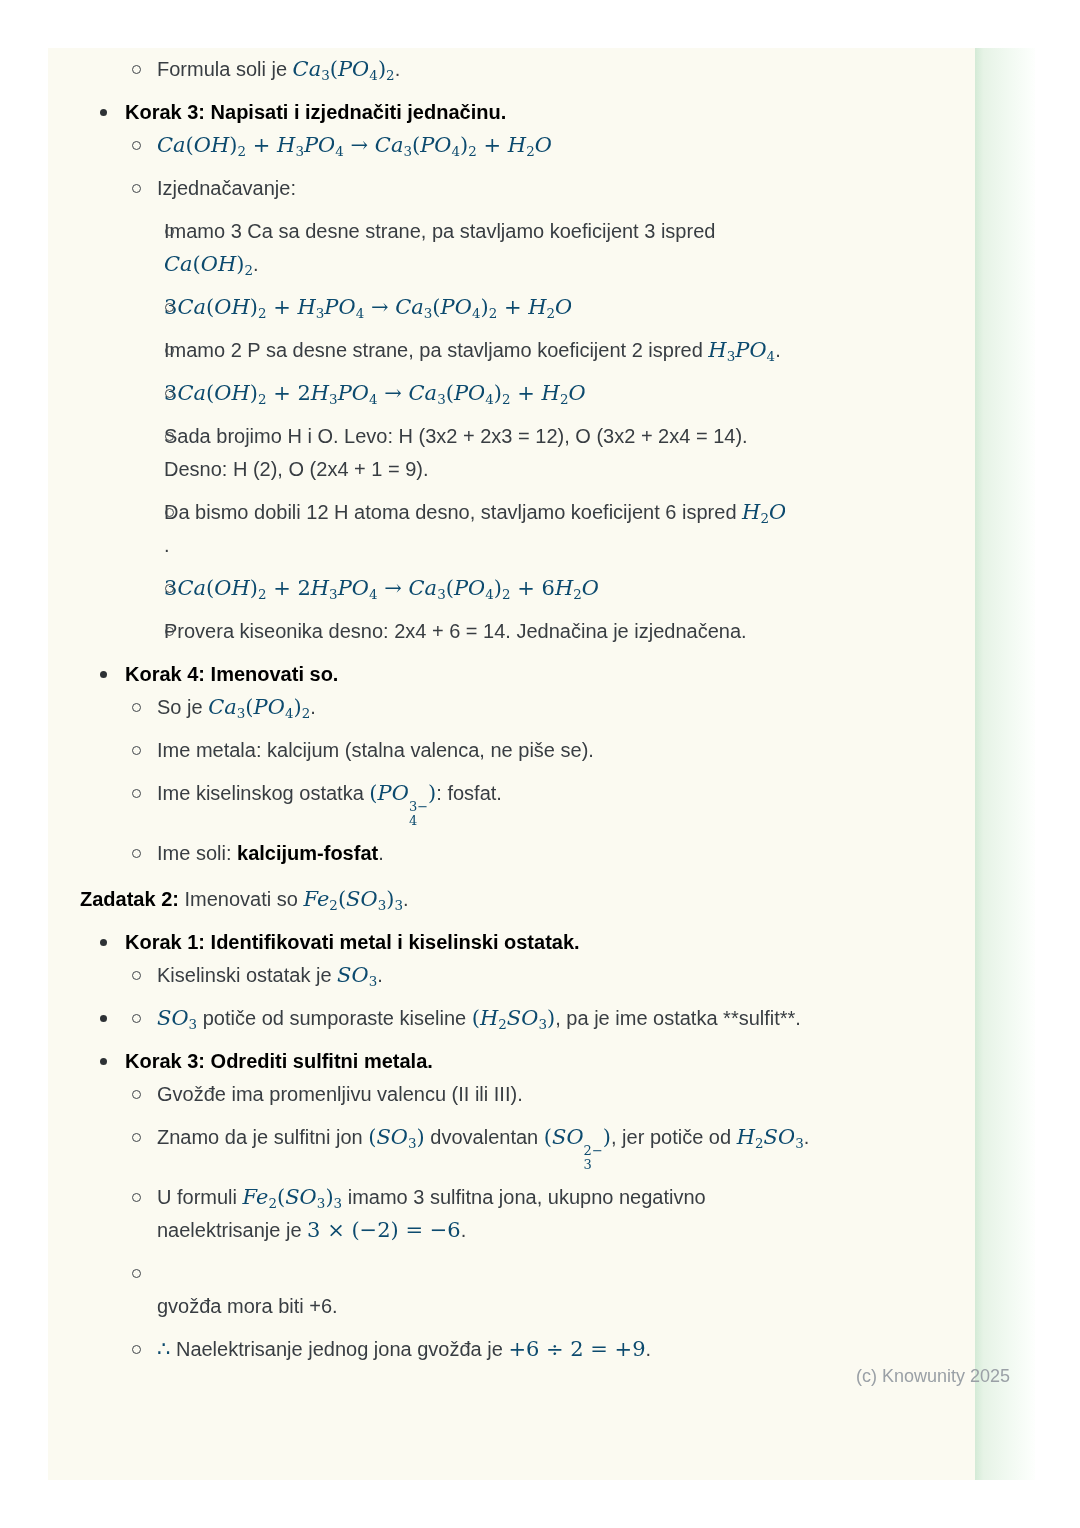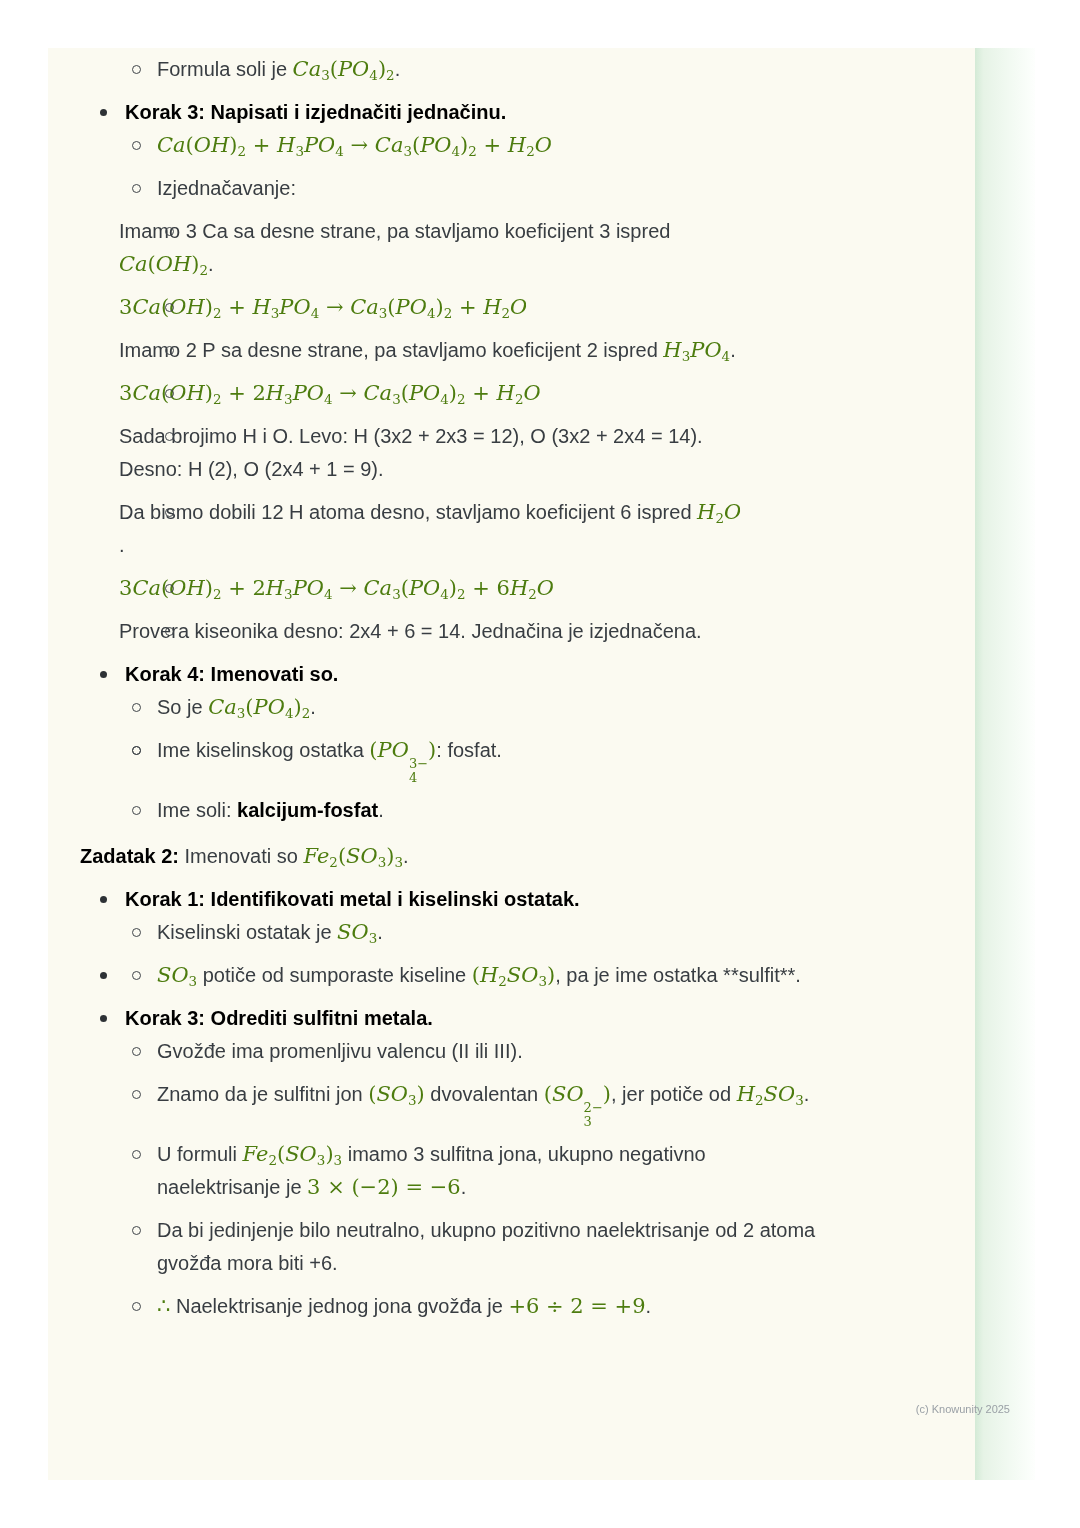--- a/index.html
+++ b/index.html
@@ -28,21 +28,21 @@
     position:relative;
     line-height:33px;
     font-size:20px;
     color:#383d42;
     margin-bottom:10px;
     white-space:pre-wrap;
   }
   .lvl0{padding-left:32px;}
   .lvl1{padding-left:77px;}
   .lvl2{padding-left:109px;}
-  .lvl3{padding-left:71px;}
+  .lvl3{padding-left:116px;}
   .heading{
     font-weight:700;
     color:#23262a;
     margin-top:10px;
     margin-bottom:0;
   }
   .task{
     margin-top:13px;
     margin-bottom:10px;
   }
@@ -53,21 +53,21 @@
     border-radius:50%;
   }
   .bullet.disc{background:#2d3135;}
   .bullet.circle{border:1.8px solid #40454a;background:transparent;box-sizing:border-box;width:9px;height:9px;top:12px;}
   .lvl1 > .bullet{left:52px;}
   .lvl2 > .bullet{left:84px;}
   .lvl3 > .bullet{left:117px;}
   .run.bold{font-weight:700;color:#000000;}
   .math{
     font-family:"DejaVu Serif",serif;
-    color:#4d7c0f;
+    color:#0c4a6e;
     font-size:21px;
   }
   .math .mv{font-style:italic;}
   .math .mo{font-style:normal;}
   .math sub.msub{
     font-size:0.64em;
     line-height:0;
     vertical-align:-0.28em;
     font-style:normal;
   }
@@ -78,23 +78,23 @@
     vertical-align:-0.52em;
     line-height:1;
   }
   .math .mss span{
     font-size:0.62em;
     line-height:1.05;
     font-style:normal;
   }
   .copyright{
     position:absolute;
-    top:1403px;
+    top:1366px;
     right:70px;
-    font-size:11px;
+    font-size:18px;
     color:#9aa0a6;
     z-index:3;
   }
 </style>
 </head>
 <body>
 
 <div class="stripe"></div>
 
 <div class="page">
@@ -106,30 +106,30 @@
       <div class="block lvl3"><span class="bullet circle"></span><span class="run">Imamo 3 Ca sa desne strane, pa stavljamo koeficijent 3 ispred</span><br><span class="math"><span class="mv">Ca</span><span class="mo">(</span><span class="mv">OH</span><span class="mo">)</span><sub class="msub">2</sub></span><span class="run">.</span></div>
       <div class="block lvl3"><span class="bullet circle"></span><span class="math"><span class="mo">3</span><span class="mv">Ca</span><span class="mo">(</span><span class="mv">OH</span><span class="mo">)</span><sub class="msub">2</sub><span class="mo"> + </span><span class="mv">H</span><sub class="msub">3</sub><span class="mv">PO</span><sub class="msub">4</sub><span class="mo"> → </span><span class="mv">Ca</span><sub class="msub">3</sub><span class="mo">(</span><span class="mv">PO</span><sub class="msub">4</sub><span class="mo">)</span><sub class="msub">2</sub><span class="mo"> + </span><span class="mv">H</span><sub class="msub">2</sub><span class="mv">O</span></span></div>
       <div class="block lvl3"><span class="bullet circle"></span><span class="run">Imamo 2 P sa desne strane, pa stavljamo koeficijent 2 ispred </span><span class="math"><span class="mv">H</span><sub class="msub">3</sub><span class="mv">PO</span><sub class="msub">4</sub></span><span class="run">.</span></div>
       <div class="block lvl3"><span class="bullet circle"></span><span class="math"><span class="mo">3</span><span class="mv">Ca</span><span class="mo">(</span><span class="mv">OH</span><span class="mo">)</span><sub class="msub">2</sub><span class="mo"> + 2</span><span class="mv">H</span><sub class="msub">3</sub><span class="mv">PO</span><sub class="msub">4</sub><span class="mo"> → </span><span class="mv">Ca</span><sub class="msub">3</sub><span class="mo">(</span><span class="mv">PO</span><sub class="msub">4</sub><span class="mo">)</span><sub class="msub">2</sub><span class="mo"> + </span><span class="mv">H</span><sub class="msub">2</sub><span class="mv">O</span></span></div>
       <div class="block lvl3"><span class="bullet circle"></span><span class="run">Sada brojimo H i O. Levo: H (3x2 + 2x3 = 12), O (3x2 + 2x4 = 14).</span><br><span class="run">Desno: H (2), O (2x4 + 1 = 9).</span></div>
       <div class="block lvl3"><span class="bullet circle"></span><span class="run">Da bismo dobili 12 H atoma desno, stavljamo koeficijent 6 ispred </span><span class="math"><span class="mv">H</span><sub class="msub">2</sub><span class="mv">O</span></span><br><span class="run">.</span></div>
       <div class="block lvl3"><span class="bullet circle"></span><span class="math"><span class="mo">3</span><span class="mv">Ca</span><span class="mo">(</span><span class="mv">OH</span><span class="mo">)</span><sub class="msub">2</sub><span class="mo"> + 2</span><span class="mv">H</span><sub class="msub">3</sub><span class="mv">PO</span><sub class="msub">4</sub><span class="mo"> → </span><span class="mv">Ca</span><sub class="msub">3</sub><span class="mo">(</span><span class="mv">PO</span><sub class="msub">4</sub><span class="mo">)</span><sub class="msub">2</sub><span class="mo"> + 6</span><span class="mv">H</span><sub class="msub">2</sub><span class="mv">O</span></span></div>
       <div class="block lvl3"><span class="bullet circle"></span><span class="run">Provera kiseonika desno: 2x4 + 6 = 14. Jednačina je izjednačena.</span></div>
       <div class="block lvl1 heading"><span class="bullet disc"></span><span class="run bold">Korak 4: Imenovati so.</span></div>
       <div class="block lvl2"><span class="bullet circle"></span><span class="run">So je </span><span class="math"><span class="mv">Ca</span><sub class="msub">3</sub><span class="mo">(</span><span class="mv">PO</span><sub class="msub">4</sub><span class="mo">)</span><sub class="msub">2</sub></span><span class="run">.</span></div>
-      <div class="block lvl2"><span class="bullet circle"></span></div>
+      <div class="block lvl2"><span class="bullet circle"></span><span class="run">Ime metala: kalcijum (stalna valenca, ne piše se).</span></div>
       <div class="block lvl2"><span class="bullet circle"></span><span class="run">Ime kiselinskog ostatka </span><span class="math"><span class="mo">(</span><span class="mv">PO</span><span class="mss"><span class="mss-sup">3−</span><span class="mss-sub">4</span></span><span class="mo">)</span></span><span class="run">: fosfat.</span></div>
       <div class="block lvl2"><span class="bullet circle"></span><span class="run">Ime soli: </span><span class="run bold">kalcijum-fosfat</span><span class="run">.</span></div>
       <div class="block lvl0 task"><span class="run bold">Zadatak 2:</span><span class="run"> Imenovati so </span><span class="math"><span class="mv">Fe</span><sub class="msub">2</sub><span class="mo">(</span><span class="mv">SO</span><sub class="msub">3</sub><span class="mo">)</span><sub class="msub">3</sub></span><span class="run">.</span></div>
       <div class="block lvl1 heading"><span class="bullet disc"></span><span class="run bold">Korak 1: Identifikovati metal i kiselinski ostatak.</span></div>
       <div class="block lvl2"><span class="bullet circle"></span><span class="run">Kiselinski ostatak je </span><span class="math"><span class="mv">SO</span><sub class="msub">3</sub></span><span class="run">.</span></div>
       <div class="block lvl1 heading"><span class="bullet disc"></span></div>
       <div class="block lvl2"><span class="bullet circle"></span><span class="math"><span class="mv">SO</span><sub class="msub">3</sub></span><span class="run"> potiče od sumporaste kiseline </span><span class="math"><span class="mo">(</span><span class="mv">H</span><sub class="msub">2</sub><span class="mv">SO</span><sub class="msub">3</sub><span class="mo">)</span></span><span class="run">, pa je ime ostatka **sulfit**.</span></div>
       <div class="block lvl1 heading"><span class="bullet disc"></span><span class="run bold">Korak 3: Odrediti sulfitni metala.</span></div>
       <div class="block lvl2"><span class="bullet circle"></span><span class="run">Gvožđe ima promenljivu valencu (II ili III).</span></div>
       <div class="block lvl2"><span class="bullet circle"></span><span class="run">Znamo da je sulfitni jon </span><span class="math"><span class="mo">(</span><span class="mv">SO</span><sub class="msub">3</sub><span class="mo">)</span></span><span class="run"> dvovalentan </span><span class="math"><span class="mo">(</span><span class="mv">SO</span><span class="mss"><span class="mss-sup">2−</span><span class="mss-sub">3</span></span><span class="mo">)</span></span><span class="run">, jer potiče od </span><span class="math"><span class="mv">H</span><sub class="msub">2</sub><span class="mv">SO</span><sub class="msub">3</sub></span><span class="run">.</span></div>
       <div class="block lvl2"><span class="bullet circle"></span><span class="run">U formuli </span><span class="math"><span class="mv">Fe</span><sub class="msub">2</sub><span class="mo">(</span><span class="mv">SO</span><sub class="msub">3</sub><span class="mo">)</span><sub class="msub">3</sub></span><span class="run"> imamo 3 sulfitna jona, ukupno negativno</span><br><span class="run">naelektrisanje je </span><span class="math"><span class="mo">3 × (−2) = −6</span></span><span class="run">.</span></div>
-      <div class="block lvl2"><span class="bullet circle"></span><span class="run">Da bi jedinjenje bilo neutralno, ukupno pozitivno naelektrisanje od 2 atoma</span><br><span class="run">gvožđa mora biti +6.</span></div>
+      <div class="block lvl2"><span class="bullet circle"></span><br><span class="run">gvožđa mora biti +6.</span></div>
       <div class="block lvl2"><span class="bullet circle"></span><span class="math"><span class="mo">∴</span></span><span class="run"> Naelektrisanje jednog jona gvožđa je </span><span class="math"><span class="mo">+6 ÷ 2 = +9</span></span><span class="run">.</span></div>
     </div>
 </div>
 
 <div class="copyright">(c) Knowunity 2025</div>
 
 </body></html>

